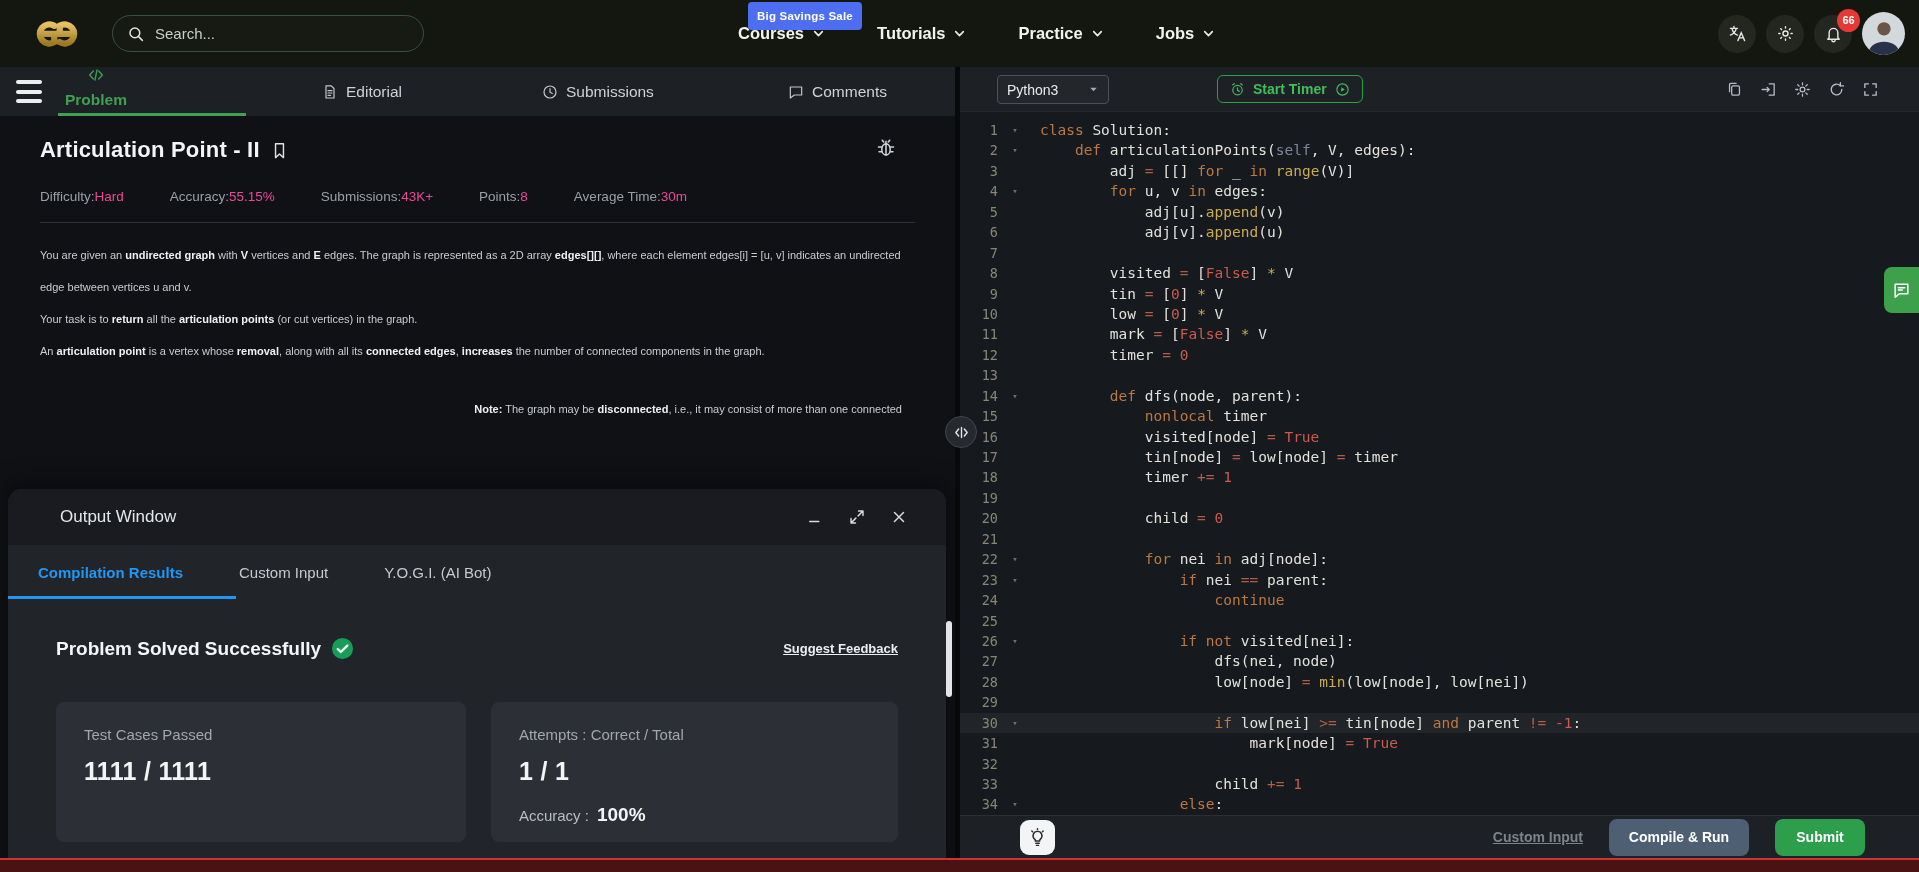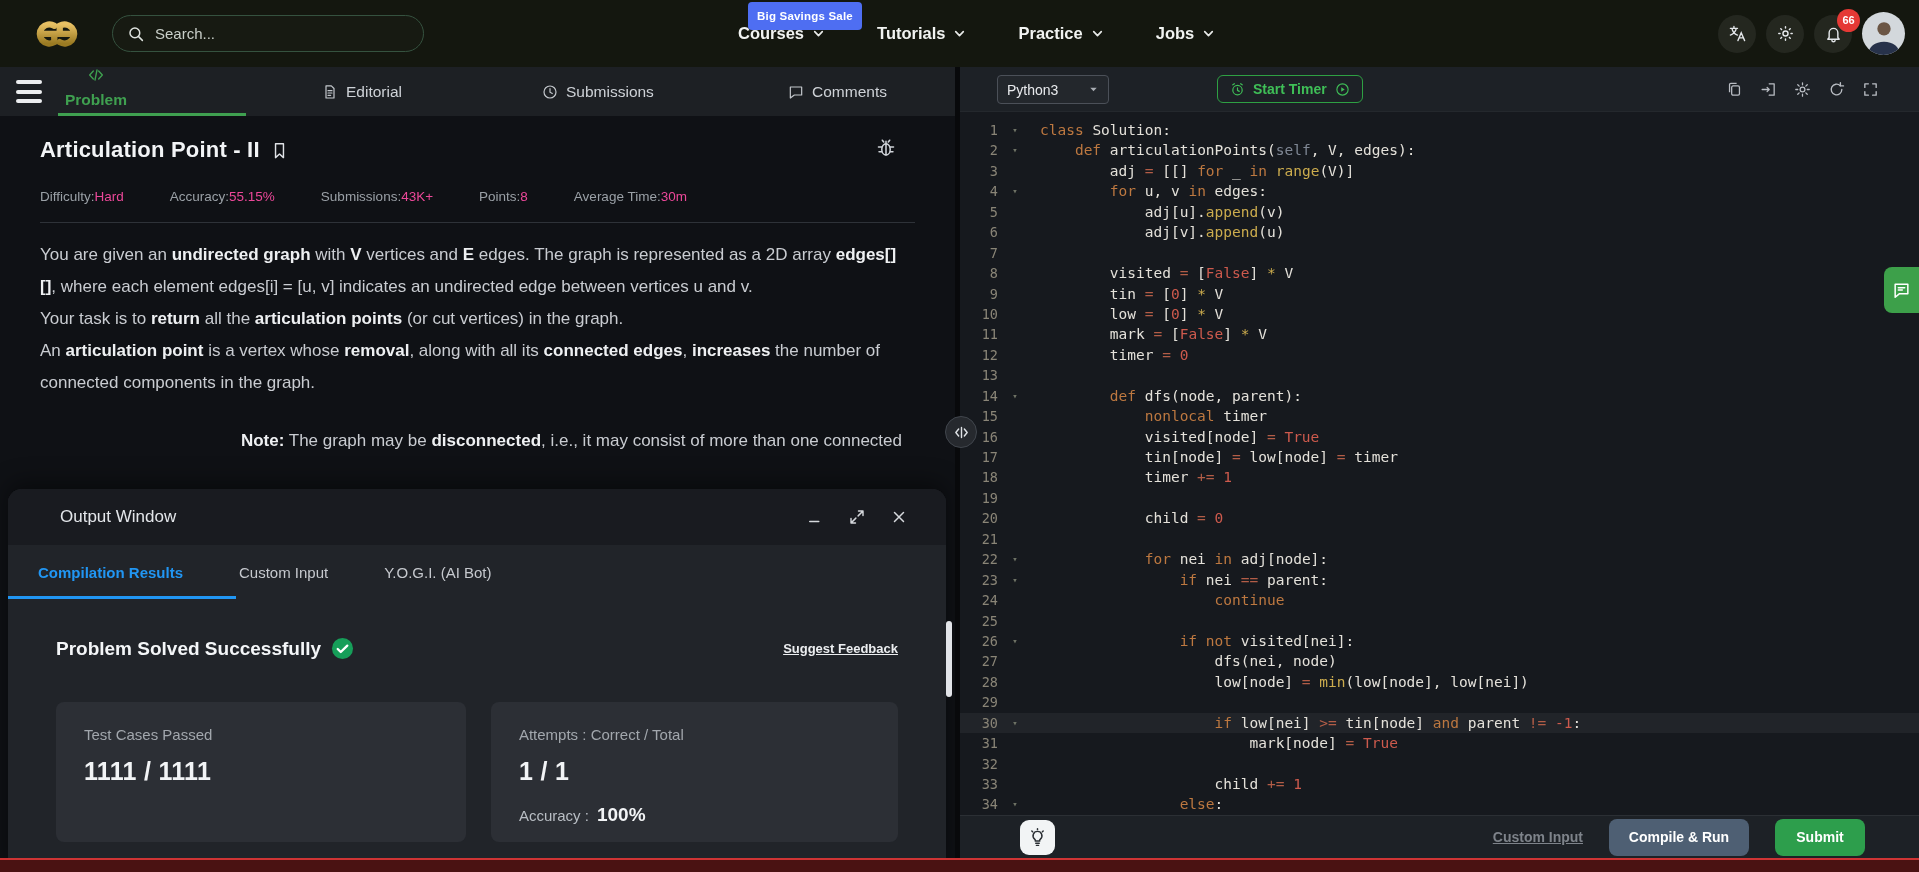--- a/index.html
+++ b/index.html
@@ -39,21 +39,21 @@
   .ptab.active .ic{color:#3fa050;}
   .tab-underline{position:absolute;left:58px;bottom:0;width:188px;height:3px;background:#3fa050;}
   .content{padding:19px 40px 0;}
   .title-row{display:flex;align-items:center;gap:10px;height:30px;margin-bottom:24px;position:relative;}
   .title-row h1{font-size:22px;font-weight:700;color:#f2f4f6;letter-spacing:.2px;}
   .title-row .bm{width:19px;height:19px;color:#dfe2e6;cursor:pointer;}
   .bug-btn{position:absolute;right:18px;top:2px;width:22px;height:22px;color:#cfd3d8;cursor:pointer;}
   .stats{display:flex;gap:46px;font-size:13.5px;color:#9aa0a6;margin-bottom:18px;}
   .stats b{color:#ec4899;font-weight:400;}
   .divider{border:none;border-top:1px solid #2e3238;margin:0;}
-  .desc{margin-top:16px;width:862px;font-size:17px;line-height:32px;color:#c9ccd1;}
+  .desc{margin-top:16px;width:862px;font-size:11px;line-height:32px;color:#c9ccd1;}
   .desc p{margin:0;}
   .desc p.note{margin-top:26px;text-align:right;}
   .desc .b{font-weight:700;color:#eef0f2;}
   
   .output-window{position:absolute;left:8px;top:422px;width:938px;bottom:0;background:#212429;
     border-radius:14px 14px 0 0;box-shadow:0 -6px 24px rgba(0,0,0,.45);}
   .ow-header{height:56px;background:#191b20;border-radius:14px 14px 0 0;display:flex;align-items:center;padding:0 38px 0 52px;}
   .ow-header .ow-title{font-size:17px;color:#e3e6ea;}
   .ow-icons{margin-left:auto;display:flex;align-items:center;gap:24px;color:#d6d9dd;}
   .ow-icons .ic{width:18px;height:18px;cursor:pointer;}

